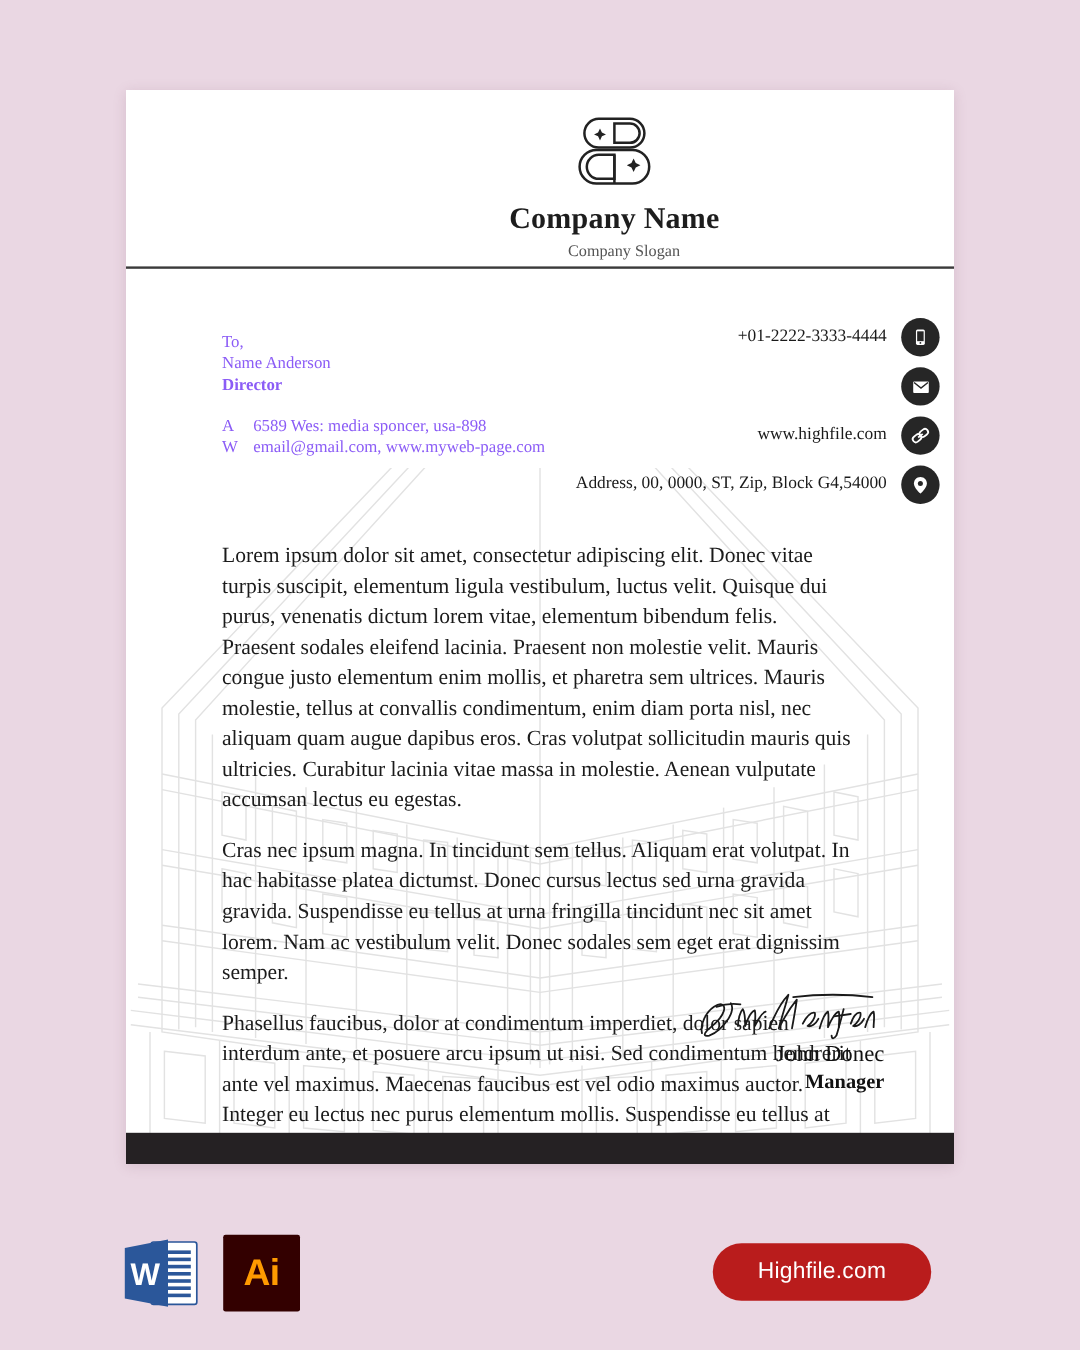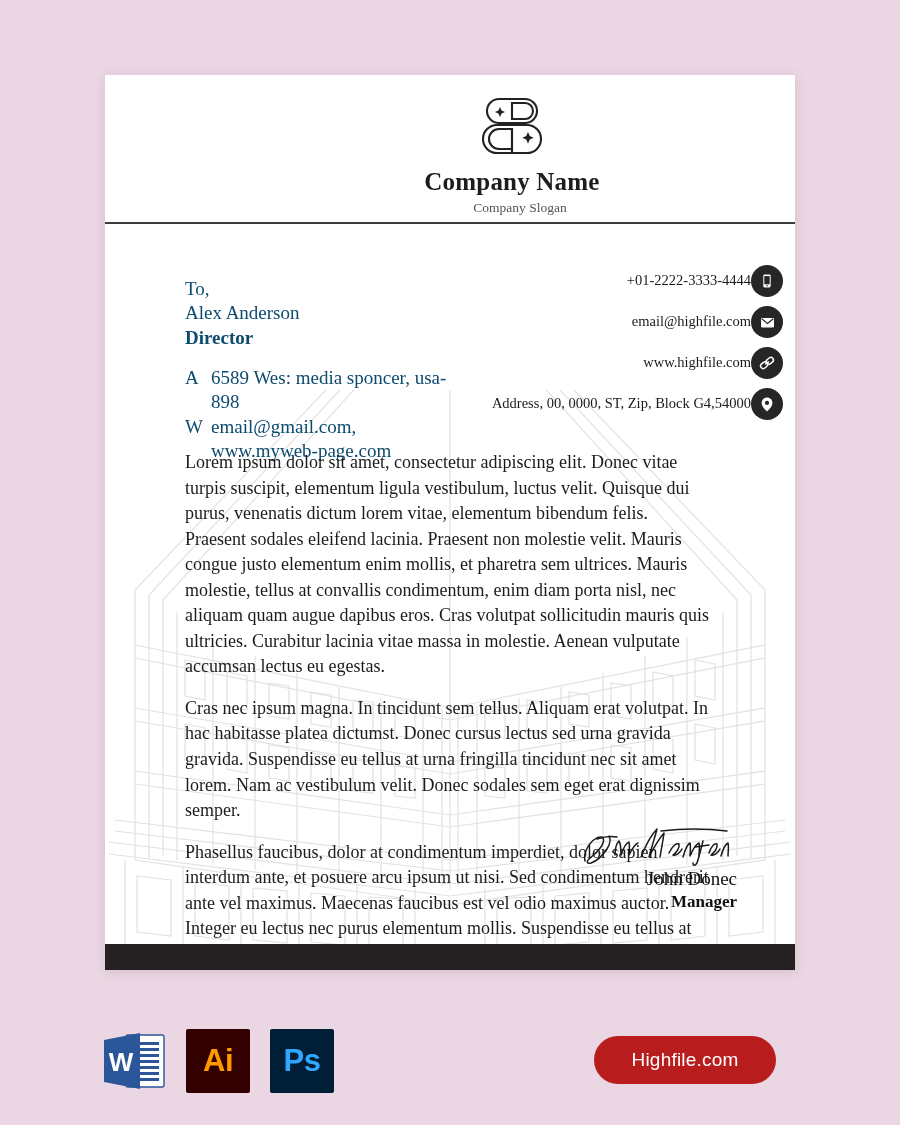--- a/index.html
+++ b/index.html
@@ -90,22 +90,22 @@
     height: 150px;
     z-index: 3;
   }
 
   .recipient {
     position: absolute;
     left: 80px;
     top: 12px;
     width: 280px;
     font-family: "Liberation Serif", serif;
-    font-size: 19px;
-    color: #0c4a6e;
+    font-size: 14px;
+    color: #8b5cf6;
     line-height: 1.28;
   }
   .recipient .r-to { }
   .recipient .r-name { }
   .recipient .r-role { font-weight: bold; }
   .recipient .r-lines { margin-top: 16px; }
   .recipient .r-row { display: flex; }
   .recipient .r-key { width: 26px; flex: 0 0 26px; }
   .recipient .r-val { flex: 1; }
 
@@ -120,20 +120,21 @@
     align-items: center;
     justify-content: flex-end;
     margin-bottom: 9px;
   }
   .contact-text {
     font-family: "Liberation Serif", serif;
     font-size: 14.5px;
     color: #1a1a1a;
     text-align: right;
     line-height: 1.22;
+    padding-right: 12px;
     flex: 1;
   }
   .contact-badge {
     flex: 0 0 32px;
     width: 32px;
     height: 32px;
     border-radius: 50%;
     background: #262626;
     display: flex;
     align-items: center;
@@ -368,21 +369,21 @@
       </svg>
       <div class="company-name">Company Name</div>
       <div class="company-slogan">Company Slogan</div>
     </div>
     <div class="header-rule"></div>
 
     <div class="info-band">
 
       <div class="recipient">
         <div class="r-to">To,</div>
-        <div class="r-name">Alex Anderson</div>
+        <div class="r-name">Name Anderson</div>
         <div class="r-role">Director</div>
         <div class="r-lines">
           <div class="r-row">
             <span class="r-key">A</span>
             <span class="r-val">6589 Wes: media sponcer, usa-898</span>
           </div>
           <div class="r-row">
             <span class="r-key">W</span>
             <span class="r-val">email@gmail.com, www.myweb-page.com</span>
           </div>
@@ -396,21 +397,20 @@
           <div class="contact-badge">
             <svg width="16" height="16" viewBox="0 0 16 16" aria-hidden="true">
               <rect x="4.3" y="1.6" width="7.4" height="12.8" rx="1.3" fill="#ffffff"></rect>
               <rect x="5.3" y="3.1" width="5.4" height="8.2" fill="#262626"></rect>
               <circle cx="8" cy="12.8" r="0.75" fill="#262626"></circle>
             </svg>
           </div>
         </div>
 
         <div class="contact-row">
-          <div class="contact-text">email@highfile.com</div>
           <div class="contact-badge">
             <svg width="17" height="17" viewBox="0 0 17 17" aria-hidden="true">
               <rect x="2" y="4" width="13" height="9.4" rx="0.8" fill="#ffffff"></rect>
               <path d="M2.7 4.7 L8.5 9.4 L14.3 4.7" fill="none" stroke="#262626" stroke-width="1.2"></path>
             </svg>
           </div>
         </div>
 
         <div class="contact-row">
           <div class="contact-text">www.highfile.com</div>
@@ -486,25 +486,20 @@
         <text x="21" y="41" font-family="'Liberation Sans',sans-serif" font-size="26" font-weight="bold" fill="#ffffff" text-anchor="middle">W</text>
       </svg>
     </div>
 
     <div class="fmt">
       <div class="fmt-ai">
           <span>Ai</span>
         </div>
     </div>
 
-    <div class="fmt">
-      <div class="fmt-ps">
-          <span>Ps</span>
-        </div>
-    </div>
 
   </div>
 
   <div class="highfile-badge">
     <span>Highfile.com</span>
   </div>
 
 </div>
 
 </body></html>

